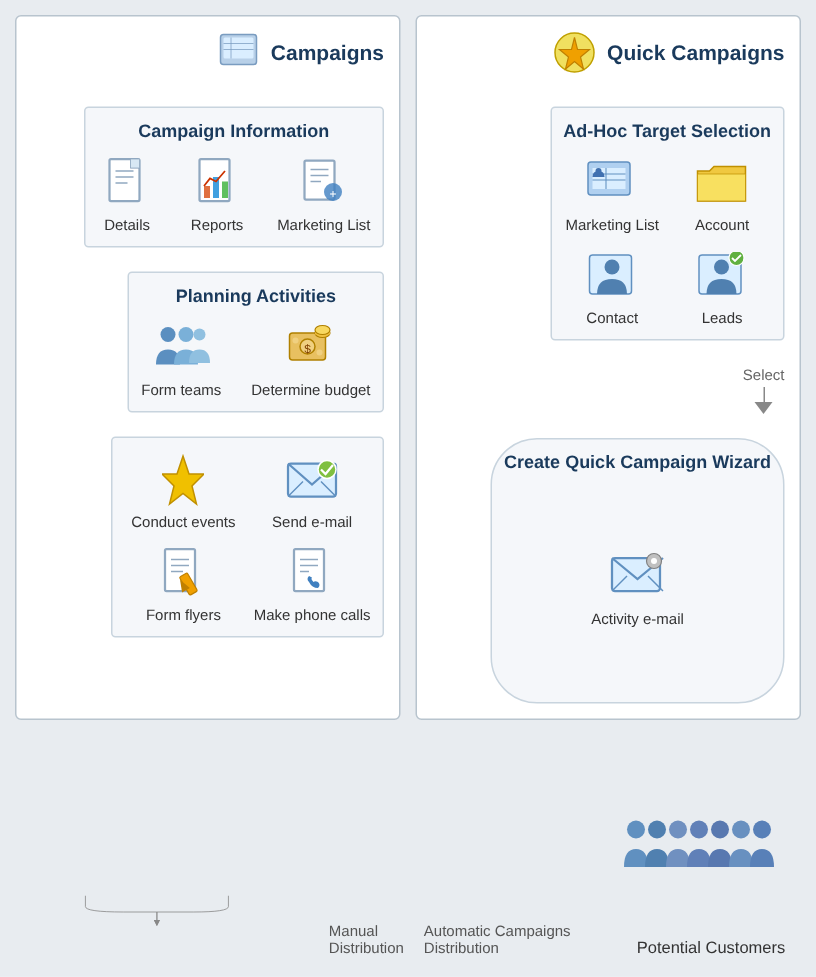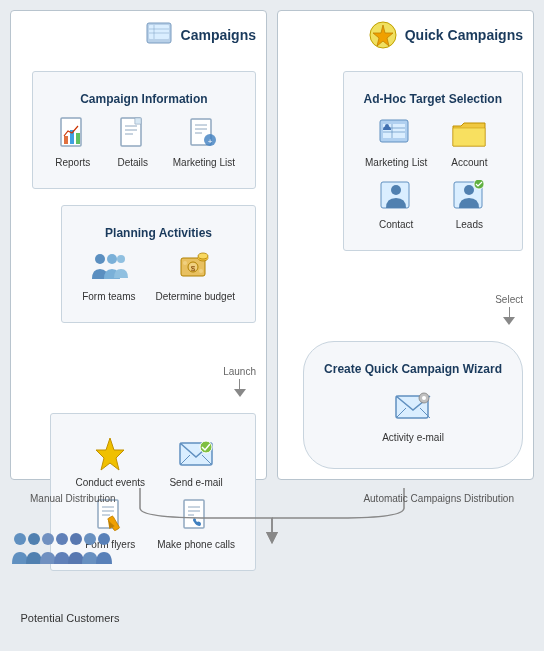--- a/index.html
+++ b/index.html
@@ -49,21 +49,21 @@
     .panel-title {
       font-size: 14px;
       font-weight: 600;
       color: #1a3a5c;
     }
 
     .section-box {
       background: #f5f7fa;
       border: 1px solid #c8d4de;
       border-radius: 3px;
-      padding: 20px;
+      padding: 8px;
       text-align: center;
     }
 
     .section-title {
       font-size: 12px;
       font-weight: 600;
       color: #1a3a5c;
       margin-bottom: 8px;
     }
 
@@ -100,21 +100,20 @@
       display: flex;
       align-items: center;
       justify-content: center;
     }
 
     .arrow-label {
       text-align: center;
       font-size: 10px;
       color: #666;
       padding: 2px 0;
-      margin-top: 25px;
     }
 
     .arrow-down {
       display: flex;
       flex-direction: column;
       align-items: center;
       gap: 0;
     }
 
     .arrow-down::after {
@@ -132,22 +131,22 @@
       height: 10px;
       background: #888;
       margin: 0 auto;
     }
 
     .bottom-section {
       margin-top: 8px;
       position: relative;
       height: 150px;
       display: flex;
-      flex-direction: column;
-      align-items: flex-start;
+      flex-direction: row;
+      align-items: flex-end;
     }
 
     .dist-label {
       font-size: 10px;
       color: #555;
     }
 
     .customers-section {
       display: flex;
       flex-direction: column;
@@ -196,41 +195,41 @@
       </div>
 
       <div class="section-box">
         <div class="section-title">Campaign Information</div>
         <div class="icon-grid">
 
           <div class="icon-item">
             <div class="icon-box">
               <svg width="32" height="36" viewBox="0 0 32 36">
                 <rect x="4" y="2" width="20" height="28" rx="1" fill="white" stroke="#90a8c0" stroke-width="1.5"></rect>
-                <rect x="7" y="20" width="4" height="8" fill="#e07040"></rect>
-                <rect x="13" y="14" width="4" height="14" fill="#40a0e0"></rect>
-                <rect x="19" y="17" width="4" height="11" fill="#60c060"></rect>
-                <path d="M7 20 L11 15 L15 17 L21 10" stroke="#cc3300" stroke-width="1.2" fill="none"></path>
-              </svg>
-            </div>
-            <span class="icon-label">Reports</span>
-          </div>
-
-          <div class="icon-item">
-            <div class="icon-box">
-              <svg width="32" height="36" viewBox="0 0 32 36">
-                <rect x="4" y="2" width="20" height="28" rx="1" fill="white" stroke="#90a8c0" stroke-width="1.5"></rect>
                 <line x1="8" y1="10" x2="20" y2="10" stroke="#90a8c0" stroke-width="1"></line>
                 <line x1="8" y1="14" x2="20" y2="14" stroke="#90a8c0" stroke-width="1"></line>
                 <line x1="8" y1="18" x2="16" y2="18" stroke="#90a8c0" stroke-width="1"></line>
                 <path d="M18 2 L24 8 L18 8 Z" fill="#c0d4e8" stroke="#90a8c0" stroke-width="0.5"></path>
                 <rect x="18" y="2" width="6" height="6" rx="0" fill="#d8e8f4" stroke="#90a8c0" stroke-width="0.5"></rect>
               </svg>
             </div>
             <span class="icon-label">Details</span>
+          </div>
+
+          <div class="icon-item">
+            <div class="icon-box">
+              <svg width="32" height="36" viewBox="0 0 32 36">
+                <rect x="4" y="2" width="20" height="28" rx="1" fill="white" stroke="#90a8c0" stroke-width="1.5"></rect>
+                <rect x="7" y="20" width="4" height="8" fill="#e07040"></rect>
+                <rect x="13" y="14" width="4" height="14" fill="#40a0e0"></rect>
+                <rect x="19" y="17" width="4" height="11" fill="#60c060"></rect>
+                <path d="M7 20 L11 15 L15 17 L21 10" stroke="#cc3300" stroke-width="1.2" fill="none"></path>
+              </svg>
+            </div>
+            <span class="icon-label">Reports</span>
           </div>
 
           <div class="icon-item">
             <div class="icon-box">
               <svg width="32" height="36" viewBox="0 0 32 36">
                 <rect x="3" y="3" width="20" height="26" rx="1" fill="white" stroke="#90a8c0" stroke-width="1.5"></rect>
                 <line x1="7" y1="9" x2="19" y2="9" stroke="#90a8c0" stroke-width="1"></line>
                 <line x1="7" y1="13" x2="19" y2="13" stroke="#90a8c0" stroke-width="1"></line>
                 <line x1="7" y1="17" x2="14" y2="17" stroke="#90a8c0" stroke-width="1"></line>
                 <circle cx="22" cy="24" r="6" fill="#4080c0" opacity="0.8"></circle>
@@ -273,24 +272,20 @@
                 <ellipse cx="26" cy="8" rx="5" ry="3" fill="#f0c040" stroke="#b08000" stroke-width="0.8"></ellipse>
                 <rect x="21" y="6" width="10" height="3" fill="#f0c040"></rect>
                 <ellipse cx="26" cy="6" rx="5" ry="3" fill="#f8d860" stroke="#b08000" stroke-width="0.8"></ellipse>
               </svg>
             </div>
             <span class="icon-label">Determine budget</span>
           </div>
         </div>
       </div>
 
-      <div class="arrow-down">
-        <span class="arrow-label">Launch</span>
-        <div class="arrow-line"></div>
-      </div>
 
       <div class="section-box">
         <div class="icon-grid-2x2">
 
           <div class="icon-item">
             <div class="icon-box">
               <svg width="28" height="36" viewBox="0 0 28 36">
                 <polygon points="14,2 18,14 28,14 20,22 23,34 14,27 5,34 8,22 0,14 10,14" fill="#f0c000" stroke="#c09000" stroke-width="1"></polygon>
               </svg>
             </div>

